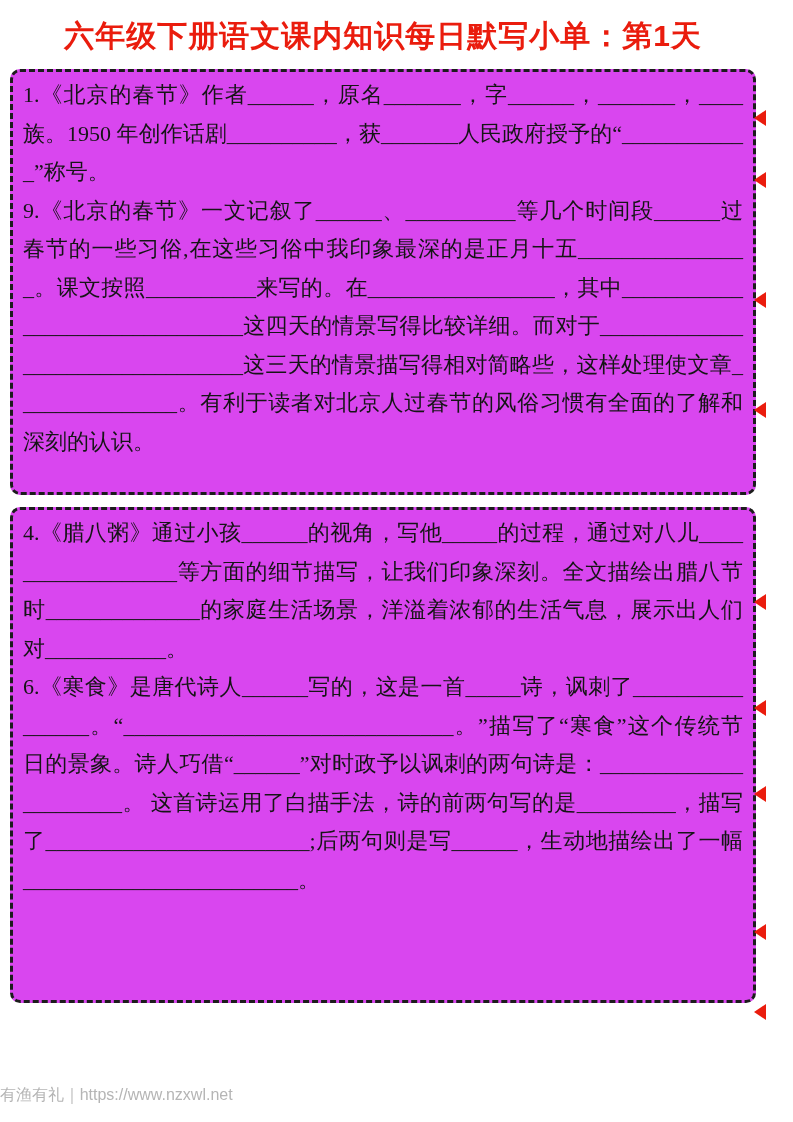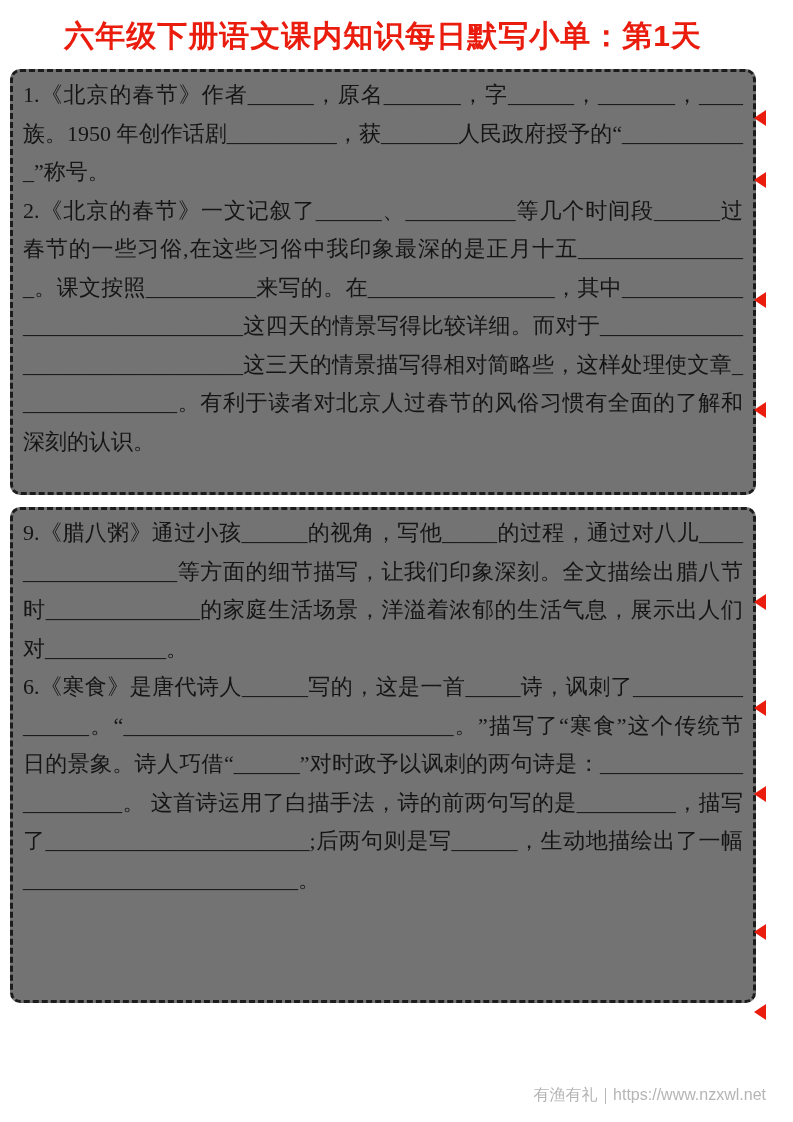--- a/index.html
+++ b/index.html
@@ -26,37 +26,37 @@
       font-size:30px;
       letter-spacing:1px;
       color:var(--title_red);
       white-space:nowrap;
     }
     .box{
       margin:12px 10px 0;
       border:3px dashed var(--border_dark);
       border-radius:10px;
       padding:4px 10px 8px;
-      background:#737373;
+      background:#d946ef;
     }
     .box1{min-height:408px;}
     .box2{min-height:478px;}
     .q{
       margin:0;
       font-size:22px;
       line-height:38.5px;
       color:var(--text_dark);
       text-align:justify;
       word-break:break-all;
       overflow-wrap:anywhere;
     }
     .footer{
       position:absolute;
       left:0;right:0;bottom:16px;
-      text-align:right;
+      text-align:left;
       font-size:16px;
       color:var(--footer_gray);
       font-family:"Liberation Sans","DejaVu Sans",sans-serif;
     }
     .marker{
       position:absolute;
       right:0;
       width:0;height:0;
       border-top:8px solid transparent;
       border-bottom:8px solid transparent;
@@ -65,26 +65,26 @@
   </style>
 </head>
 <body>
 
 <div class="page">
 
   <header class="title">六年级下册语文课内知识每日默写小单：第1天</header>
 
   <section class="box box1">
     <p class="q">1.《北京的春节》作者______，原名_______，字______，_______，____族。1950 年创作话剧__________，获_______人民政府授予的“____________”称号。</p>
-    <p class="q">2.《北京的春节》一文记叙了______、__________等几个时间段______过春节的一些习俗,在这些习俗中我印象最深的是正月十五________________。课文按照__________来写的。在_________________，其中_______________________________这四天的情景写得比较详细。而对于_________________________________这三天的情景描写得相对简略些，这样处理使文章_______________。有利于读者对北京人过春节的风俗习惯有全面的了解和深刻的认识。</p>
+    <p class="q">9.《北京的春节》一文记叙了______、__________等几个时间段______过春节的一些习俗,在这些习俗中我印象最深的是正月十五________________。课文按照__________来写的。在_________________，其中_______________________________这四天的情景写得比较详细。而对于_________________________________这三天的情景描写得相对简略些，这样处理使文章_______________。有利于读者对北京人过春节的风俗习惯有全面的了解和深刻的认识。</p>
   </section>
 
 
   <section class="box box2">
-    <p class="q">9.《腊八粥》通过小孩______的视角，写他_____的过程，通过对八儿__________________等方面的细节描写，让我们印象深刻。全文描绘出腊八节时______________的家庭生活场景，洋溢着浓郁的生活气息，展示出人们对___________。</p>
+    <p class="q">4.《腊八粥》通过小孩______的视角，写他_____的过程，通过对八儿__________________等方面的细节描写，让我们印象深刻。全文描绘出腊八节时______________的家庭生活场景，洋溢着浓郁的生活气息，展示出人们对___________。</p>
     <p class="q">6.《寒食》是唐代诗人______写的，这是一首_____诗，讽刺了________________。“______________________________。”描写了“寒食”这个传统节日的景象。诗人巧借“______”对时政予以讽刺的两句诗是：______________________。 这首诗运用了白描手法，诗的前两句写的是_________，描写了________________________;后两句则是写______，生动地描绘出了一幅_________________________。</p>
   </section>
 
   <footer class="footer">
     <span>有渔有礼｜https://www.nzxwl.net</span>
   </footer>
 
   <div class="marker" style="top:110px"></div>
   <div class="marker" style="top:172px"></div>
   <div class="marker" style="top:292px"></div>

